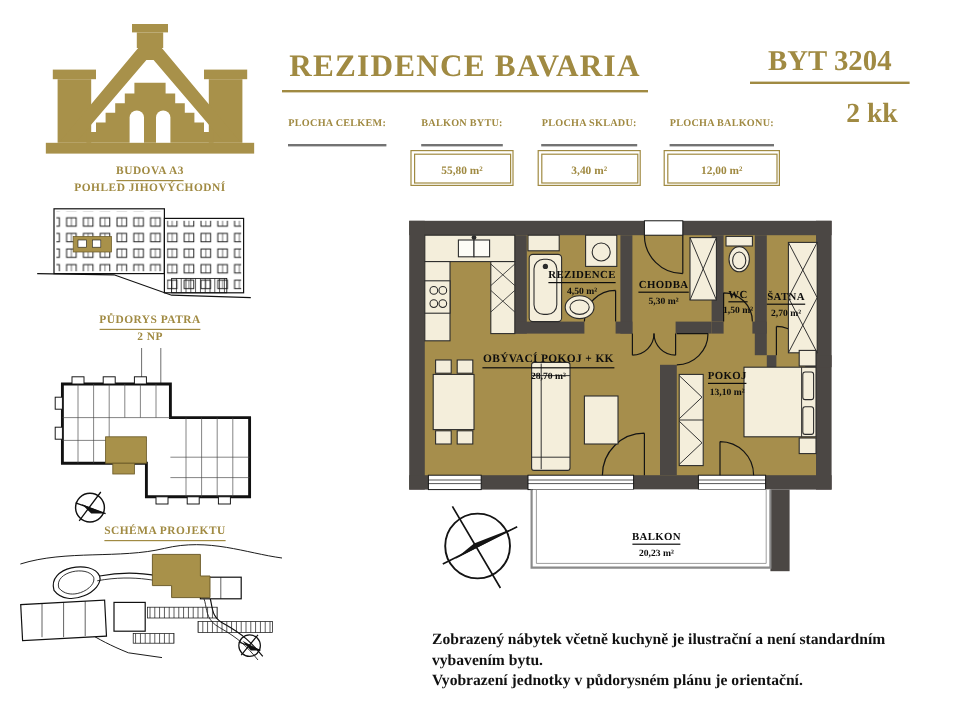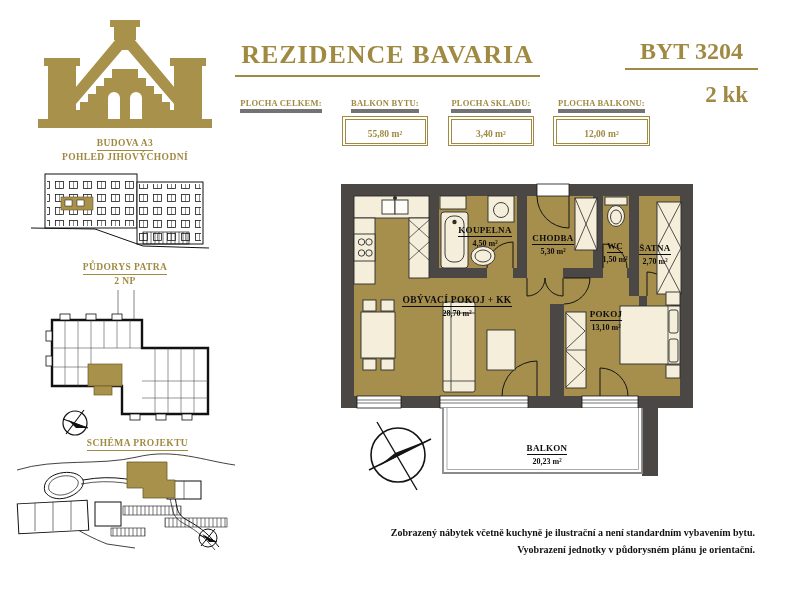--- a/index.html
+++ b/index.html
@@ -6,36 +6,36 @@
   .page{position:relative;width:800px;height:600px;background:#ffffff;overflow:hidden;
         font-family:"Liberation Serif","DejaVu Serif",serif;color:#1a1a1a;margin:0 auto;}
   .abs{position:absolute;}
   
   .main-title{left:235px;top:40px;width:305px;text-align:center;font-size:26px;font-weight:bold;
               letter-spacing:1px;color:#a08a42;border-bottom:2px solid #a08a42;padding-bottom:5px;}
   .unit-number{left:625px;top:38px;width:133px;text-align:center;font-size:24px;font-weight:bold;
                color:#a08a42;border-bottom:2px solid #a08a42;padding-bottom:3px;}
   .unit-type{left:625px;top:82px;width:123px;text-align:right;font-size:23px;font-weight:bold;color:#a08a42;}
   .stat{top:92px;text-align:center;color:#a08a42;}
-  .stat .lbl{font-size:8.5px;font-weight:bold;letter-spacing:.2px;border-bottom:4px solid #737373;
-             display:inline-block;padding-bottom:1px;white-space:nowrap;}
+  .stat .lbl{font-size:8.5px;font-weight:bold;letter-spacing:.2px;border-bottom:2px solid #737373;
+             display:inline-block;padding-bottom:13px;white-space:nowrap;}
   .stat .box{margin-top:3px;border:1px solid #a08a42;padding:1.5px;}
   .stat .inner{border:1px solid #a08a42;padding:3px 0 2px;}
   .stat .val{font-size:9.5px;font-weight:bold;}
   
   .side-label{color:#a08a42;font-weight:bold;text-align:center;font-size:9.5px;line-height:12.5px;
               letter-spacing:.4px;}
   .u{border-bottom:1px solid #a08a42;display:inline-block;padding-bottom:0px;}
   
   .room-label{position:absolute;text-align:center;color:#0d0d0d;line-height:11px;}
   .room-label .nm{font-size:9px;font-weight:bold;letter-spacing:.3px;border-bottom:1px solid #0d0d0d;
                   display:inline-block;white-space:nowrap;}
   .room-label .ar{font-size:8px;font-weight:bold;display:block;margin-top:1px;white-space:nowrap;}
   
-  .footer{left:360px;top:524px;width:395px;text-align:right;font-size:10px;font-weight:bold;
+  .footer{left:360px;top:524px;width:395px;text-align:left;font-size:13px;font-weight:bold;
           line-height:17px;color:#111;}
 </style>
 </head>
 <body>
 
 <div class="page">
 
   <svg class="abs" style="left:38px;top:12px;" width="174" height="122" viewBox="0 0 174 122">
     <g fill="#a8914a">
       <rect x="0" y="107" width="174" height="9"></rect>
@@ -278,21 +278,21 @@
 
       <g>
         <circle cx="61" cy="283" r="27" fill="none" stroke="#141414" stroke-width="1.6"></circle>
         <path d="M40,250 L80,318 M32,298 L94,267" stroke="#141414" stroke-width="1.4"></path>
         <polygon points="42,294 94,267 58,281" fill="#141414"></polygon>
       </g>
     </svg>
 
     
     <div class="room-label" style="left:112px;top:50px;width:72px;">
-      <span class="nm">KOUPELNA</span>
+      <span class="nm">REZIDENCE</span>
       <span class="ar">4,50 m²</span>
     </div>
     <div class="room-label" style="left:183px;top:58px;width:66px;">
       <span class="nm">CHODBA</span>
       <span class="ar">5,30 m²</span>
     </div>
     <div class="room-label" style="left:255px;top:66px;width:46px;">
       <span class="nm">WC</span>
       <span class="ar">1,50 m²</span>
     </div>

